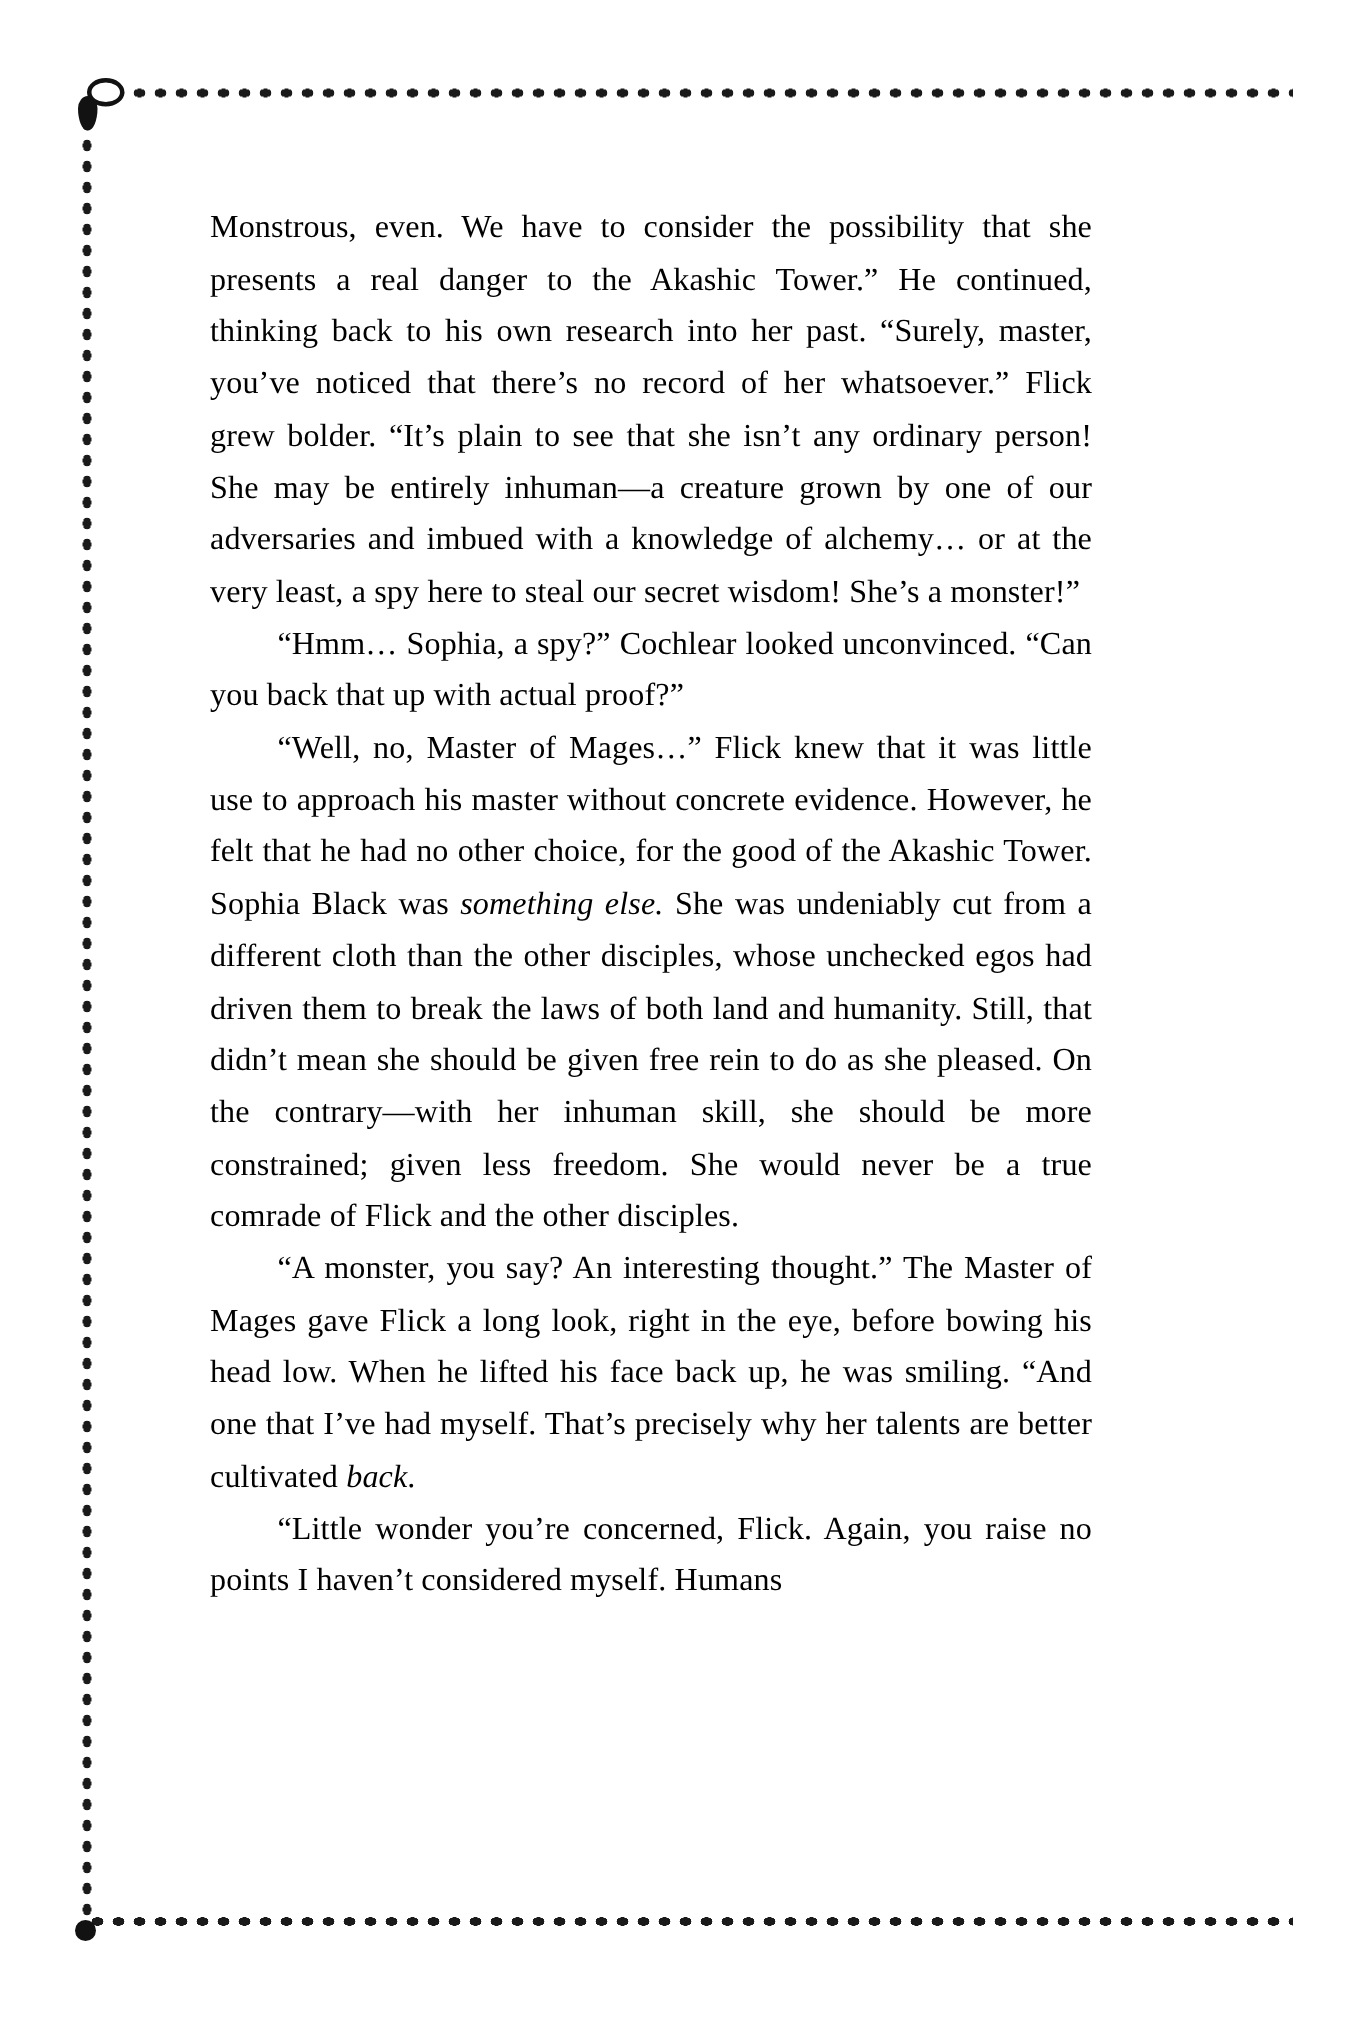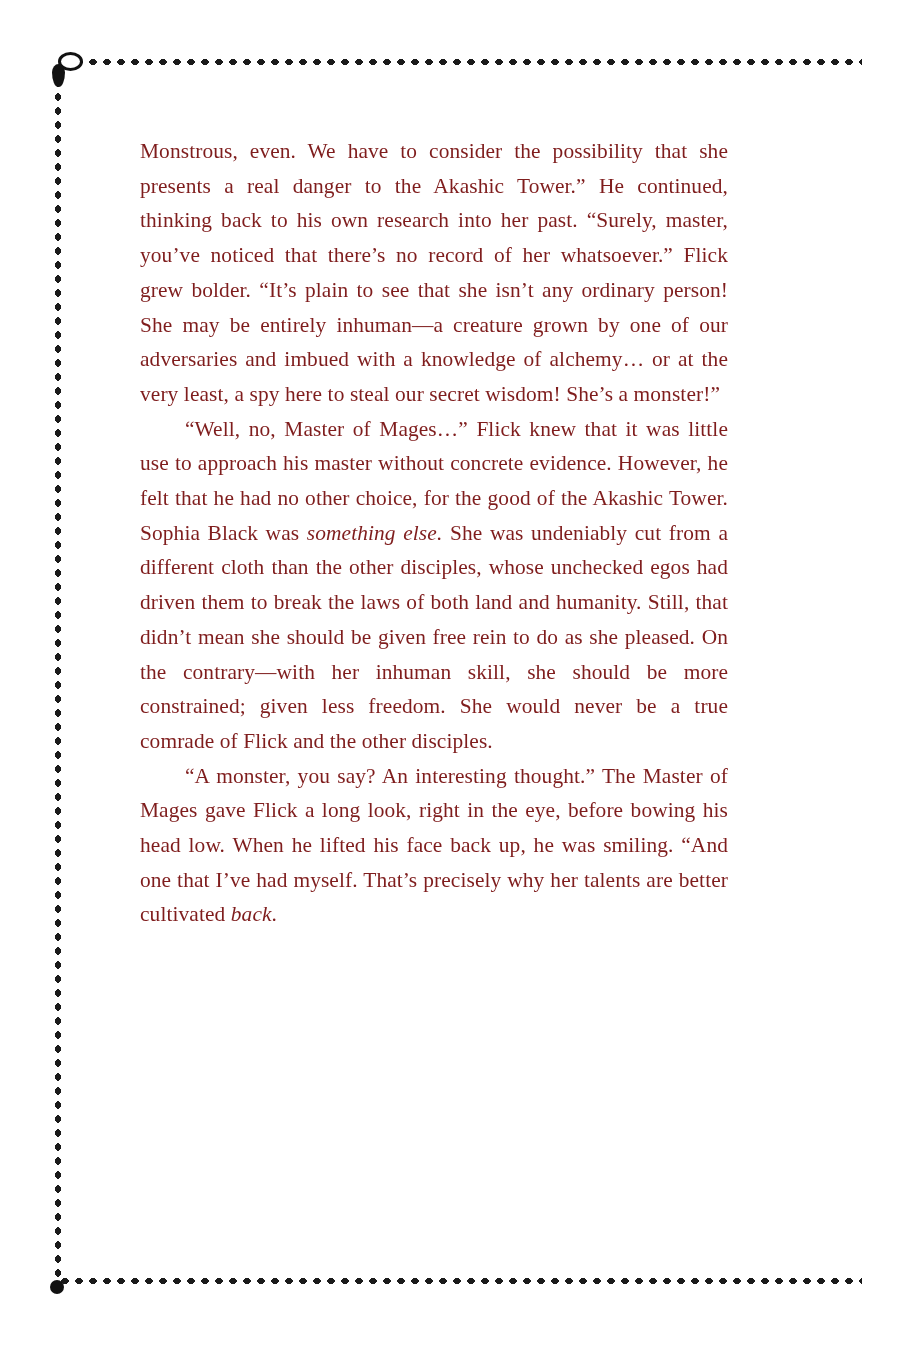--- a/index.html
+++ b/index.html
@@ -7,21 +7,21 @@
     padding: 0;
     background: #ffffff;
   }
   .page {
     position: relative;
     width: 900px;
     height: 1350px;
     background: #ffffff;
     overflow: hidden;
     font-family: "Liberation Serif", "DejaVu Serif", serif;
-    color: #7f1d1d;
+    color: #000000;
   }
 
   
   .chain-top, .chain-bottom {
     position: absolute;
     left: 58px;
     right: 38px;
     height: 14px;
     background-image:
       radial-gradient(ellipse 7px 5px at 7px 7px, #1a1a1a 0 55%, rgba(26,26,26,0) 58%),
@@ -112,20 +112,22 @@
   <div class="corner-knot">
     <div class="ring"></div>
     <div class="drop"></div>
   </div>
   <div class="corner-dot-bl"></div>
 
   <div class="text-column">
 
     <p class="para first">Monstrous, even. We have to consider the possibility that she presents a real danger to the Akashic Tower.” He continued, thinking back to his own research into her past. “Surely, master, you’ve noticed that there’s no record of her whatsoever.” Flick grew bolder. “It’s plain to see that she isn’t any ordinary person! She may be entirely inhuman—a creature grown by one of our adversaries and imbued with a knowledge of alchemy… or at the very least, a spy here to steal our secret wisdom! She’s a monster!”</p>
 
+    <p class="para indent">“Hmm… Sophia, a spy?” Cochlear looked unconvinced. “Can you back that up with actual proof?”</p>
 
     <p class="para indent"><span>“Well, no, Master of Mages…” Flick knew that it was little use to approach his master without concrete evidence. However, he felt that he had no other choice, for the good of the Akashic Tower. Sophia Black was </span><em>something else.</em><span> She was undeniably cut from a different cloth than the other disciples, whose unchecked egos had driven them to break the laws of both land and humanity. Still, that didn’t mean she should be given free rein to do as she pleased. On the contrary—with her inhuman skill, she should be more constrained; given less freedom. She would never be a true comrade of Flick and the other disciples.</span></p>
 
     <p class="para indent"><span>“A monster, you say? An interesting thought.” The Master of Mages gave Flick a long look, right in the eye, before bowing his head low. When he lifted his face back up, he was smiling. “And one that I’ve had myself. That’s precisely why her talents are better cultivated </span><em>back</em><span>.</span></p>
 
+    <p class="para indent">“Little wonder you’re concerned, Flick. Again, you raise no points I haven’t considered myself. Humans</p>
 
   </div>
 </div>
 
 </body></html>

